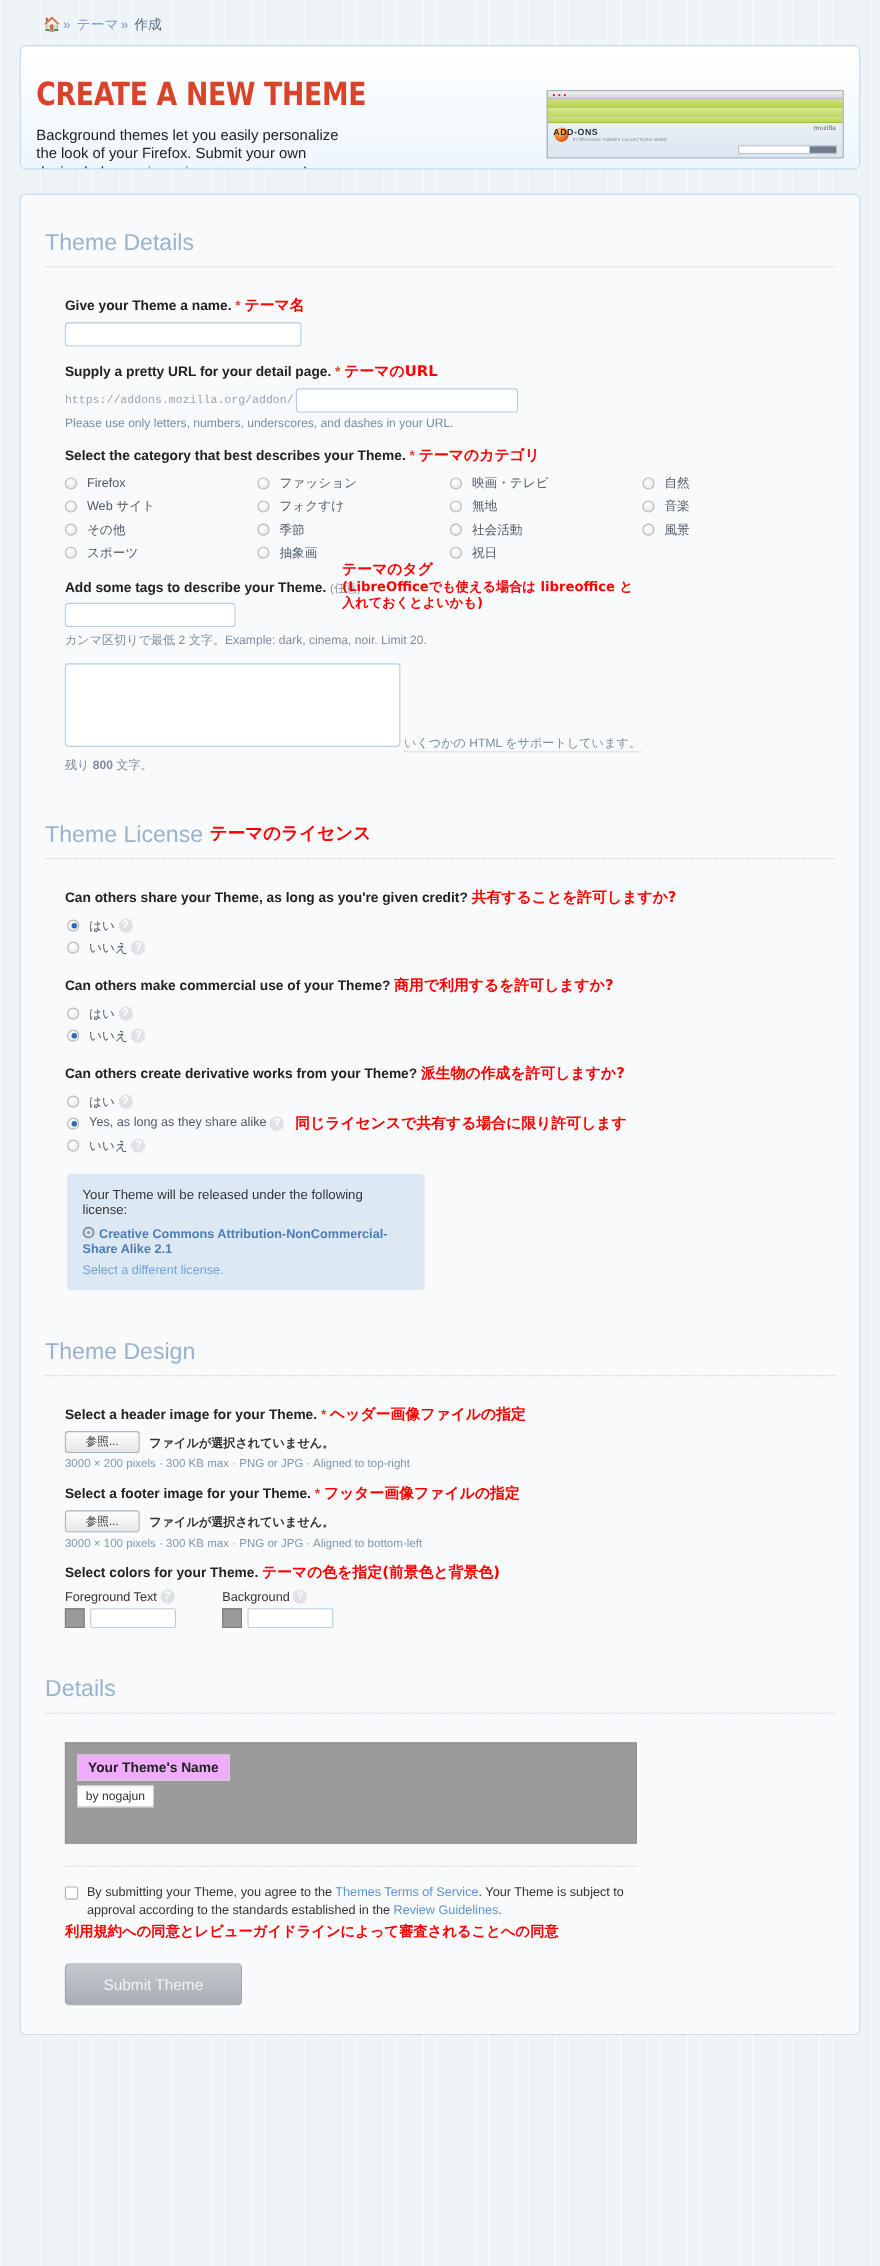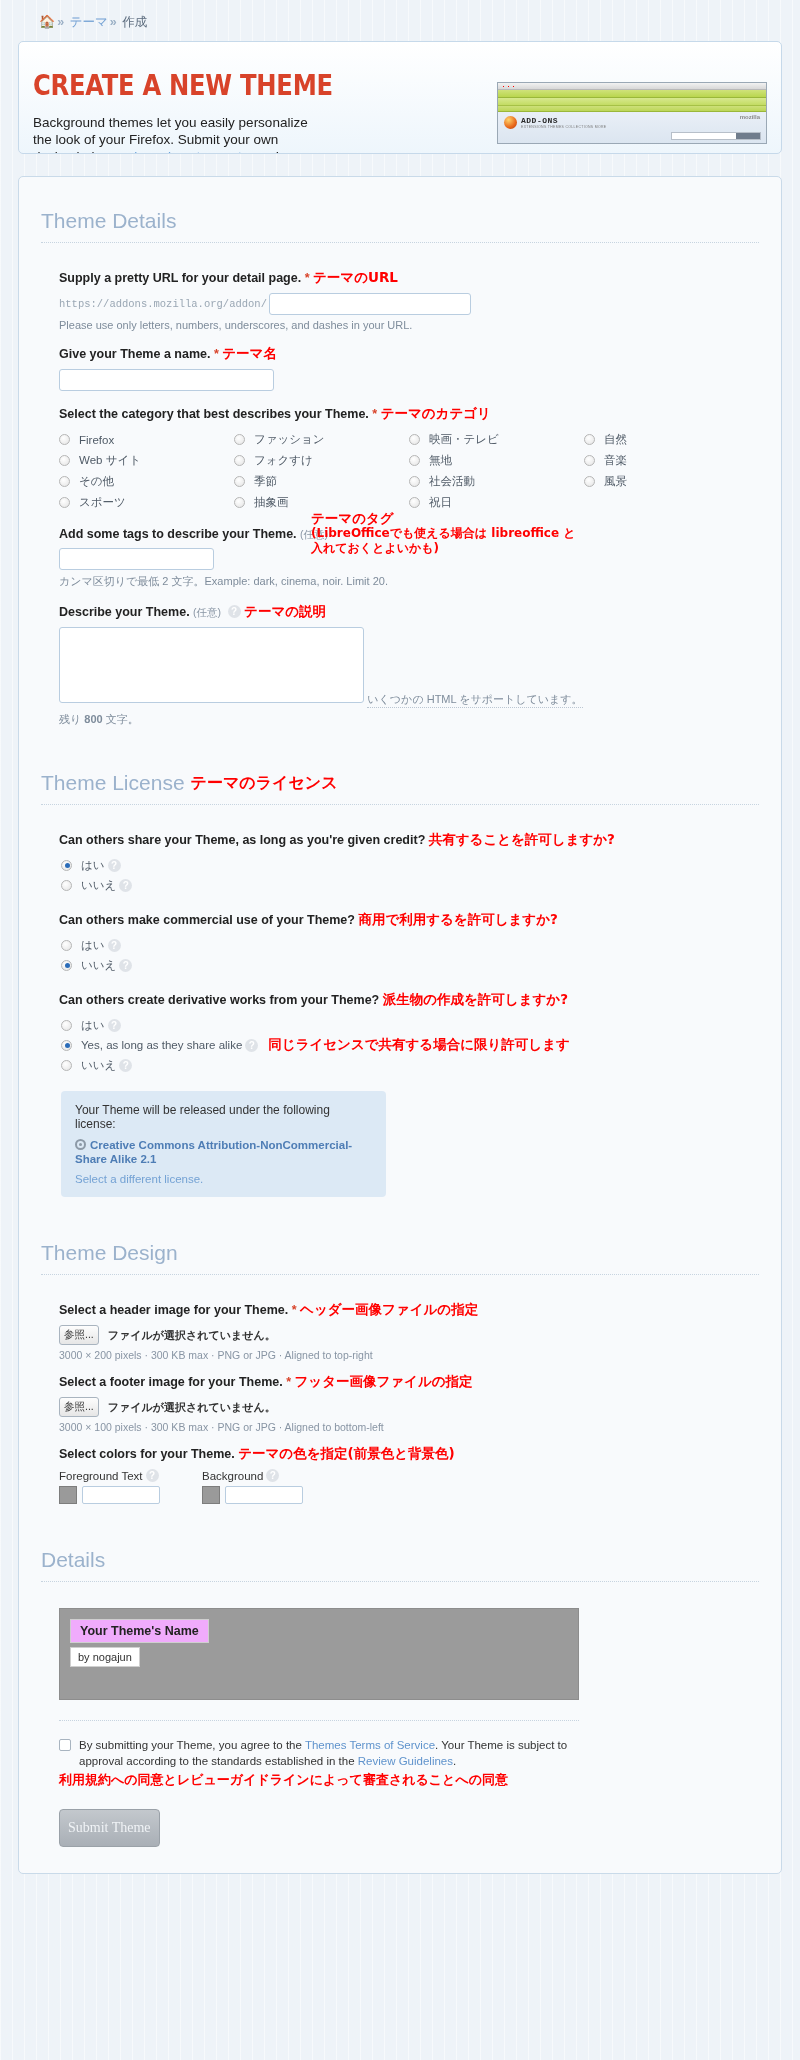--- a/index.html
+++ b/index.html
@@ -42,21 +42,21 @@
   }
   .hs-bar{height:7px;background:linear-gradient(#f2f2f2,#d8d8d8);border-bottom:1px solid #b9b9b9;position:relative;}
   .hs-dots{position:absolute;left:3px;top:2px;width:16px;height:3px;
     background:radial-gradient(circle,#f00 0 1px,transparent 1px) 0 0/5px 3px repeat-x;}
   .hs-tabs{height:8px;background:linear-gradient(#cfe27a,#b9d64e);border-bottom:1px solid #9ab73a;}
   .hs-url{height:8px;background:linear-gradient(#d7e88f,#c3dc63);border-bottom:1px solid #a6c147;}
   .hs-bm{height:6px;background:linear-gradient(#cde07a,#bcd657);border-bottom:1px solid #9ab73a;}
   .hs-body{height:32px;background:linear-gradient(#e9eff7,#dbe5f0);position:relative;}
   .hs-logo{position:absolute;left:6px;top:4px;width:13px;height:13px;border-radius:50%;
     background:radial-gradient(circle at 35% 30%,#ffd36b,#e8671a 60%,#b33c0c);}
-  .hs-title{position:absolute;left:23px;top:4px;color:#2b2b2b;font-size:8px;font-weight:bold;letter-spacing:.5px;font-family:Liberation Mono, monospace;}
+  .hs-title{position:absolute;left:5px;top:4px;color:#2b2b2b;font-size:8px;font-weight:bold;letter-spacing:.5px;}
   .hs-sub{position:absolute;left:23px;top:13px;color:#7a7a7a;font-size:3.5px;letter-spacing:.3px;}
   .hs-moz{position:absolute;right:6px;top:2px;color:#8a8a8a;font-size:6px;font-weight:bold;}
   .hs-search{position:absolute;right:5px;bottom:4px;width:90px;height:8px;background:#fff;border:1px solid #b7bfc9;}
   .hs-searchbtn{position:absolute;right:6px;bottom:5px;width:24px;height:6px;background:#6f7c8c;}
 
   
   .panel {
     margin:22px 18px 0 18px; border:1px solid #c9dae9; border-radius:5px;
     background:#f8fafc; padding:20px 22px 26px 22px;
   }
@@ -118,21 +118,21 @@
   .licbox .t1 { font-size:12px; color:#333; margin-bottom:7px; }
   .licbox .cc { color:#4e7db5; font-weight:bold; font-size:11.5px; text-decoration:none; }
   .licbox .ccicon { display:inline-block; width:11px; height:11px; border-radius:50%;
     border:2px solid #8d9aa7; margin-right:4px; vertical-align:-1px; position:relative;}
   .licbox .ccicon::after{content:"";position:absolute;left:2px;top:2px;width:3px;height:3px;
     border-radius:50%;background:#8d9aa7;}
   .licbox .alt { display:block; margin-top:7px; color:#74a2d4; font-size:11.5px; text-decoration:none; }
 
   .filerow { display:flex; align-items:center; margin:4px 0 4px 0; }
   .browse {
-    border:1px solid #a9b4bf; border-radius:3px; height:20px; padding:0 4px;
+    border:1px solid #a9b4bf; border-radius:3px; height:20px; padding:0 18px;
     background:linear-gradient(#fdfdfd,#e6e6e6); font-size:10.5px; color:#333;
     font-family:"Liberation Sans", sans-serif; cursor:pointer;
   }
   .fname { margin-left:9px; font-size:11px; font-weight:bold; color:#333; }
   .specs { color:#8895a4; font-size:10.5px; margin:2px 0 12px 0; }
 
   .colors { display:flex; gap:42px; margin-top:4px; }
   .colorgrp .clbl { font-size:11.5px; color:#333; margin-bottom:4px; }
   .colorrow { display:flex; align-items:center; }
   .swatch { width:18px; height:18px; background:#9a9a9a; border:1px solid #7d7d7d; margin-right:5px; }
@@ -154,22 +154,22 @@
   .tos { display:flex; margin:16px 0 0 18px; width:520px; align-items:flex-start; }
   .cbox { width:12px; height:12px; border:1px solid #a8b4c0; background:#fff; border-radius:2px;
     margin:2px 8px 0 0; flex:none; }
   .tos-txt { font-size:11.5px; color:#333; line-height:16px; }
   .tos-txt a { color:#5f93cc; text-decoration:none; }
   .tos-jp { color:#f00; font-weight:bold; font-size:13px; margin:2px 0 0 18px;
      font-family:"DejaVu Sans", sans-serif; }
 
   .submit {
     margin:20px 0 0 18px; background:linear-gradient(#c3c8cd,#a9afb6); border:1px solid #9aa1a8;
-    border-radius:4px; color:#f0f3f6; font-size:14px; padding:10px 8px; cursor:default;
-    font-family:Liberation Serif, serif;
+    border-radius:4px; color:#f0f3f6; font-size:14px; padding:10px 34px; cursor:default;
+    font-family:Liberation Sans, sans-serif;
   }
   .topline { border-top:1px dotted #c7d4e0; margin:20px 0 0 18px; width:520px; }
   .spacer { height:18px; }
 </style>
 </head>
 <body>
 
 <div class="page">
 
   <div class="crumbs">
@@ -200,39 +200,39 @@
   </div>
 
   <div class="panel">
 
     <h2 class="section"><span>Theme Details</span></h2>
     <div class="rule"></div>
 
     
     <div class="field">
       <div class="flabel">
+        <span>Give your Theme a name.</span>
+        <span class="req">*</span>
+        <span class="jpnote">テーマ名</span>
+      </div>
+      <input class="txt" style="width: 215px;" value="">
+    </div>
+
+    
+    <div class="field">
+      <div class="flabel">
         <span>Supply a pretty URL for your detail page.</span>
         <span class="req">*</span>
         <span class="jpnote">テーマのURL</span>
       </div>
       <div class="urlrow">
         <span class="urlpre">https://addons.mozilla.org/addon/</span>
         <input class="txt" style="width: 202px;" value="">
       </div>
       <div class="hint">Please use only letters, numbers, underscores, and dashes in your URL.</div>
-    </div>
-
-    
-    <div class="field">
-      <div class="flabel">
-        <span>Give your Theme a name.</span>
-        <span class="req">*</span>
-        <span class="jpnote">テーマ名</span>
-      </div>
-      <input class="txt" style="width: 215px;" value="">
     </div>
 
     
     <div class="field">
       <div class="flabel">
         <span>Select the category that best describes your Theme.</span>
         <span class="req">*</span>
         <span class="jpnote">テーマのカテゴリ</span>
       </div>
       <div class="cats">
@@ -310,26 +310,20 @@
         <div class="jpnote">テーマのタグ</div>
         <div class="jpnote sm">(LibreOfficeでも使える場合は libreoffice と</div>
         <div class="jpnote sm">入れておくとよいかも)</div>
       </div>
       <input class="txt" style="width: 155px;" value="">
       <div class="hint">カンマ区切りで最低 2 文字。Example: dark, cinema, noir. Limit 20.</div>
     </div>
 
     
     <div class="field">
-      <div class="flabel">
-        <span>Describe your Theme.</span>
-        <span class="opt">(任意)</span>
-        <span class="qmark">?</span>
-        <span class="jpnote">テーマの説明</span>
-      </div>
       <textarea class="ta" style=""></textarea>
       <div class="hint" style="border-bottom:1px dotted #bbc6d2; display:inline-block;">いくつかの HTML をサポートしています。</div>
       <div class="hint"><span>残り </span><b>800</b><span> 文字。</span></div>
     </div>
 
     <div class="spacer"></div>
 
     
     <h2 class="section"><span>Theme License</span><span class="jp">テーマのライセンス</span></h2>
     <div class="rule"></div>

